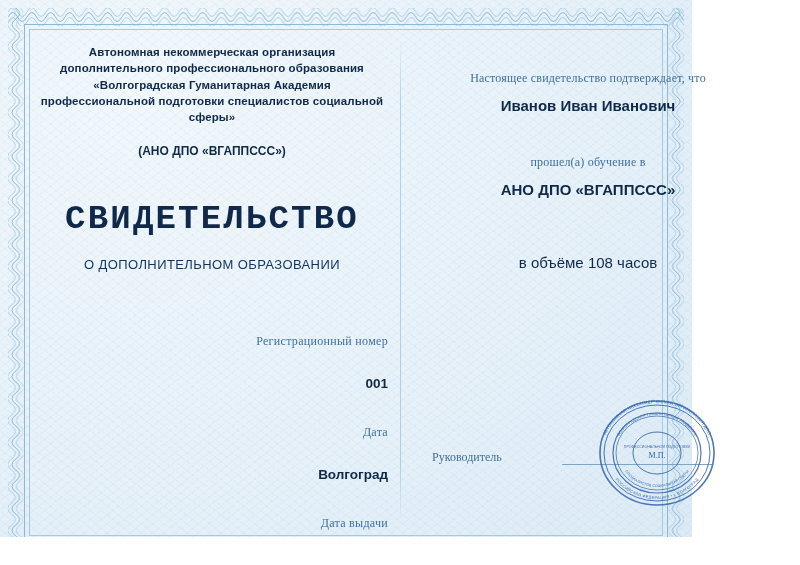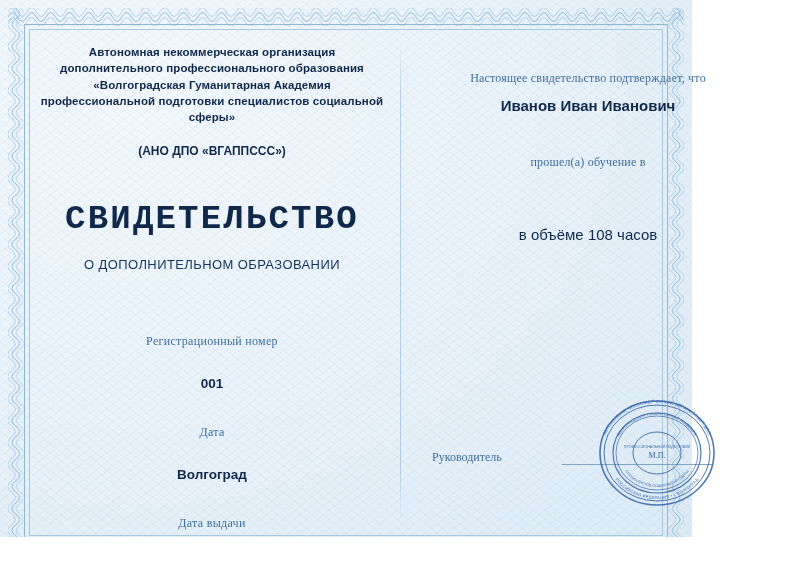--- a/index.html
+++ b/index.html
@@ -104,21 +104,21 @@
     font-family: Liberation Mono, monospace;
   }
   .doc-subtitle {
     margin-top: 19px;
     font-size: 13px;
     letter-spacing: .4px;
     color: #11335c;
     font-family: Liberation Sans, sans-serif;
   }
 
-  .field-block { margin-top: 34px; }
+  .field-block { margin-top: 34px; text-align: right; }
   .field-block.first { margin-top: 62px; }
   .field-label {
     font-size: 12px;
     color: #3f6f99;
     font-family: "Liberation Serif", serif;
     letter-spacing: .3px;
   }
   .field-value {
     margin-top: 27px;
     font-size: 13.5px;
@@ -261,20 +261,21 @@
     </div>
 
     <div class="right">
       <div class="r-group first">
         <div class="r-label">Настоящее свидетельство подтверждает, что</div>
         <div class="r-value">Иванов Иван Иванович</div>
       </div>
 
       <div class="r-group">
         <div class="r-label">прошел(а) обучение в</div>
+        <div class="r-value">АНО ДПО «ВГАППССС»</div>
       </div>
 
 
       <div class="r-volume">в объёме 108 часов</div>
     </div>
 
     <div class="signature-row">
       <div class="sig-label">Руководитель</div>
       <div class="sig-line"></div>
     </div>

